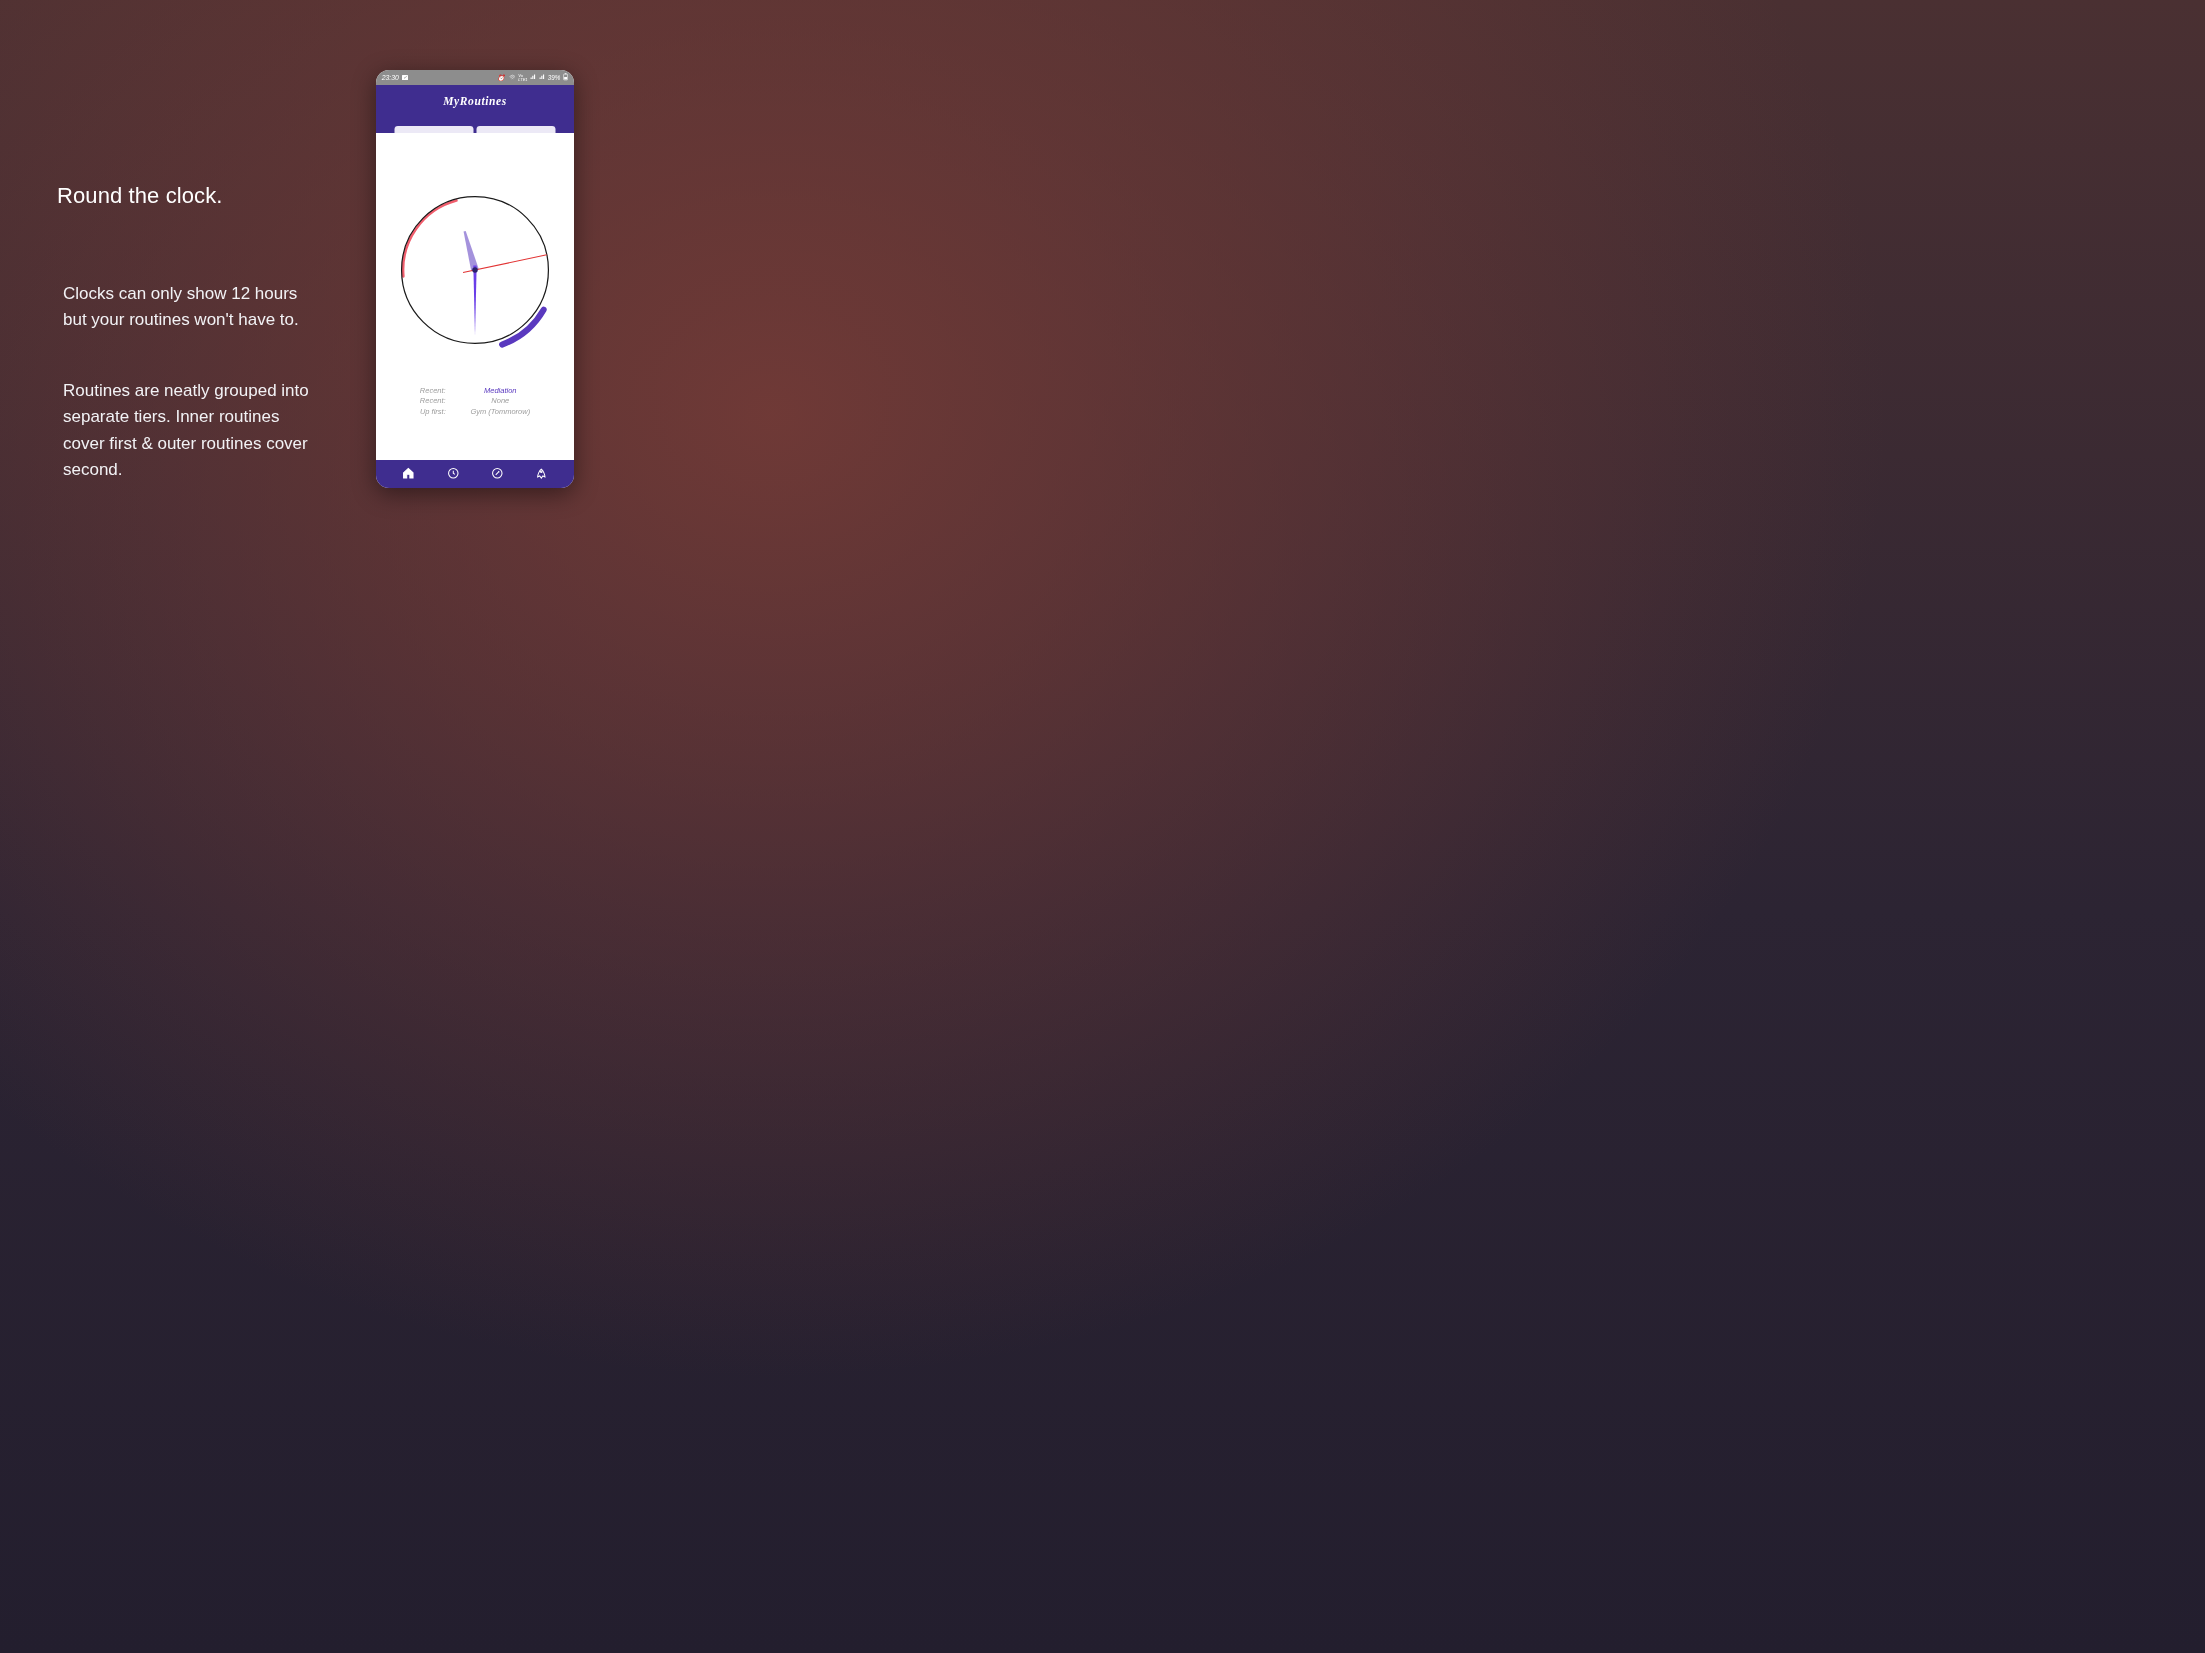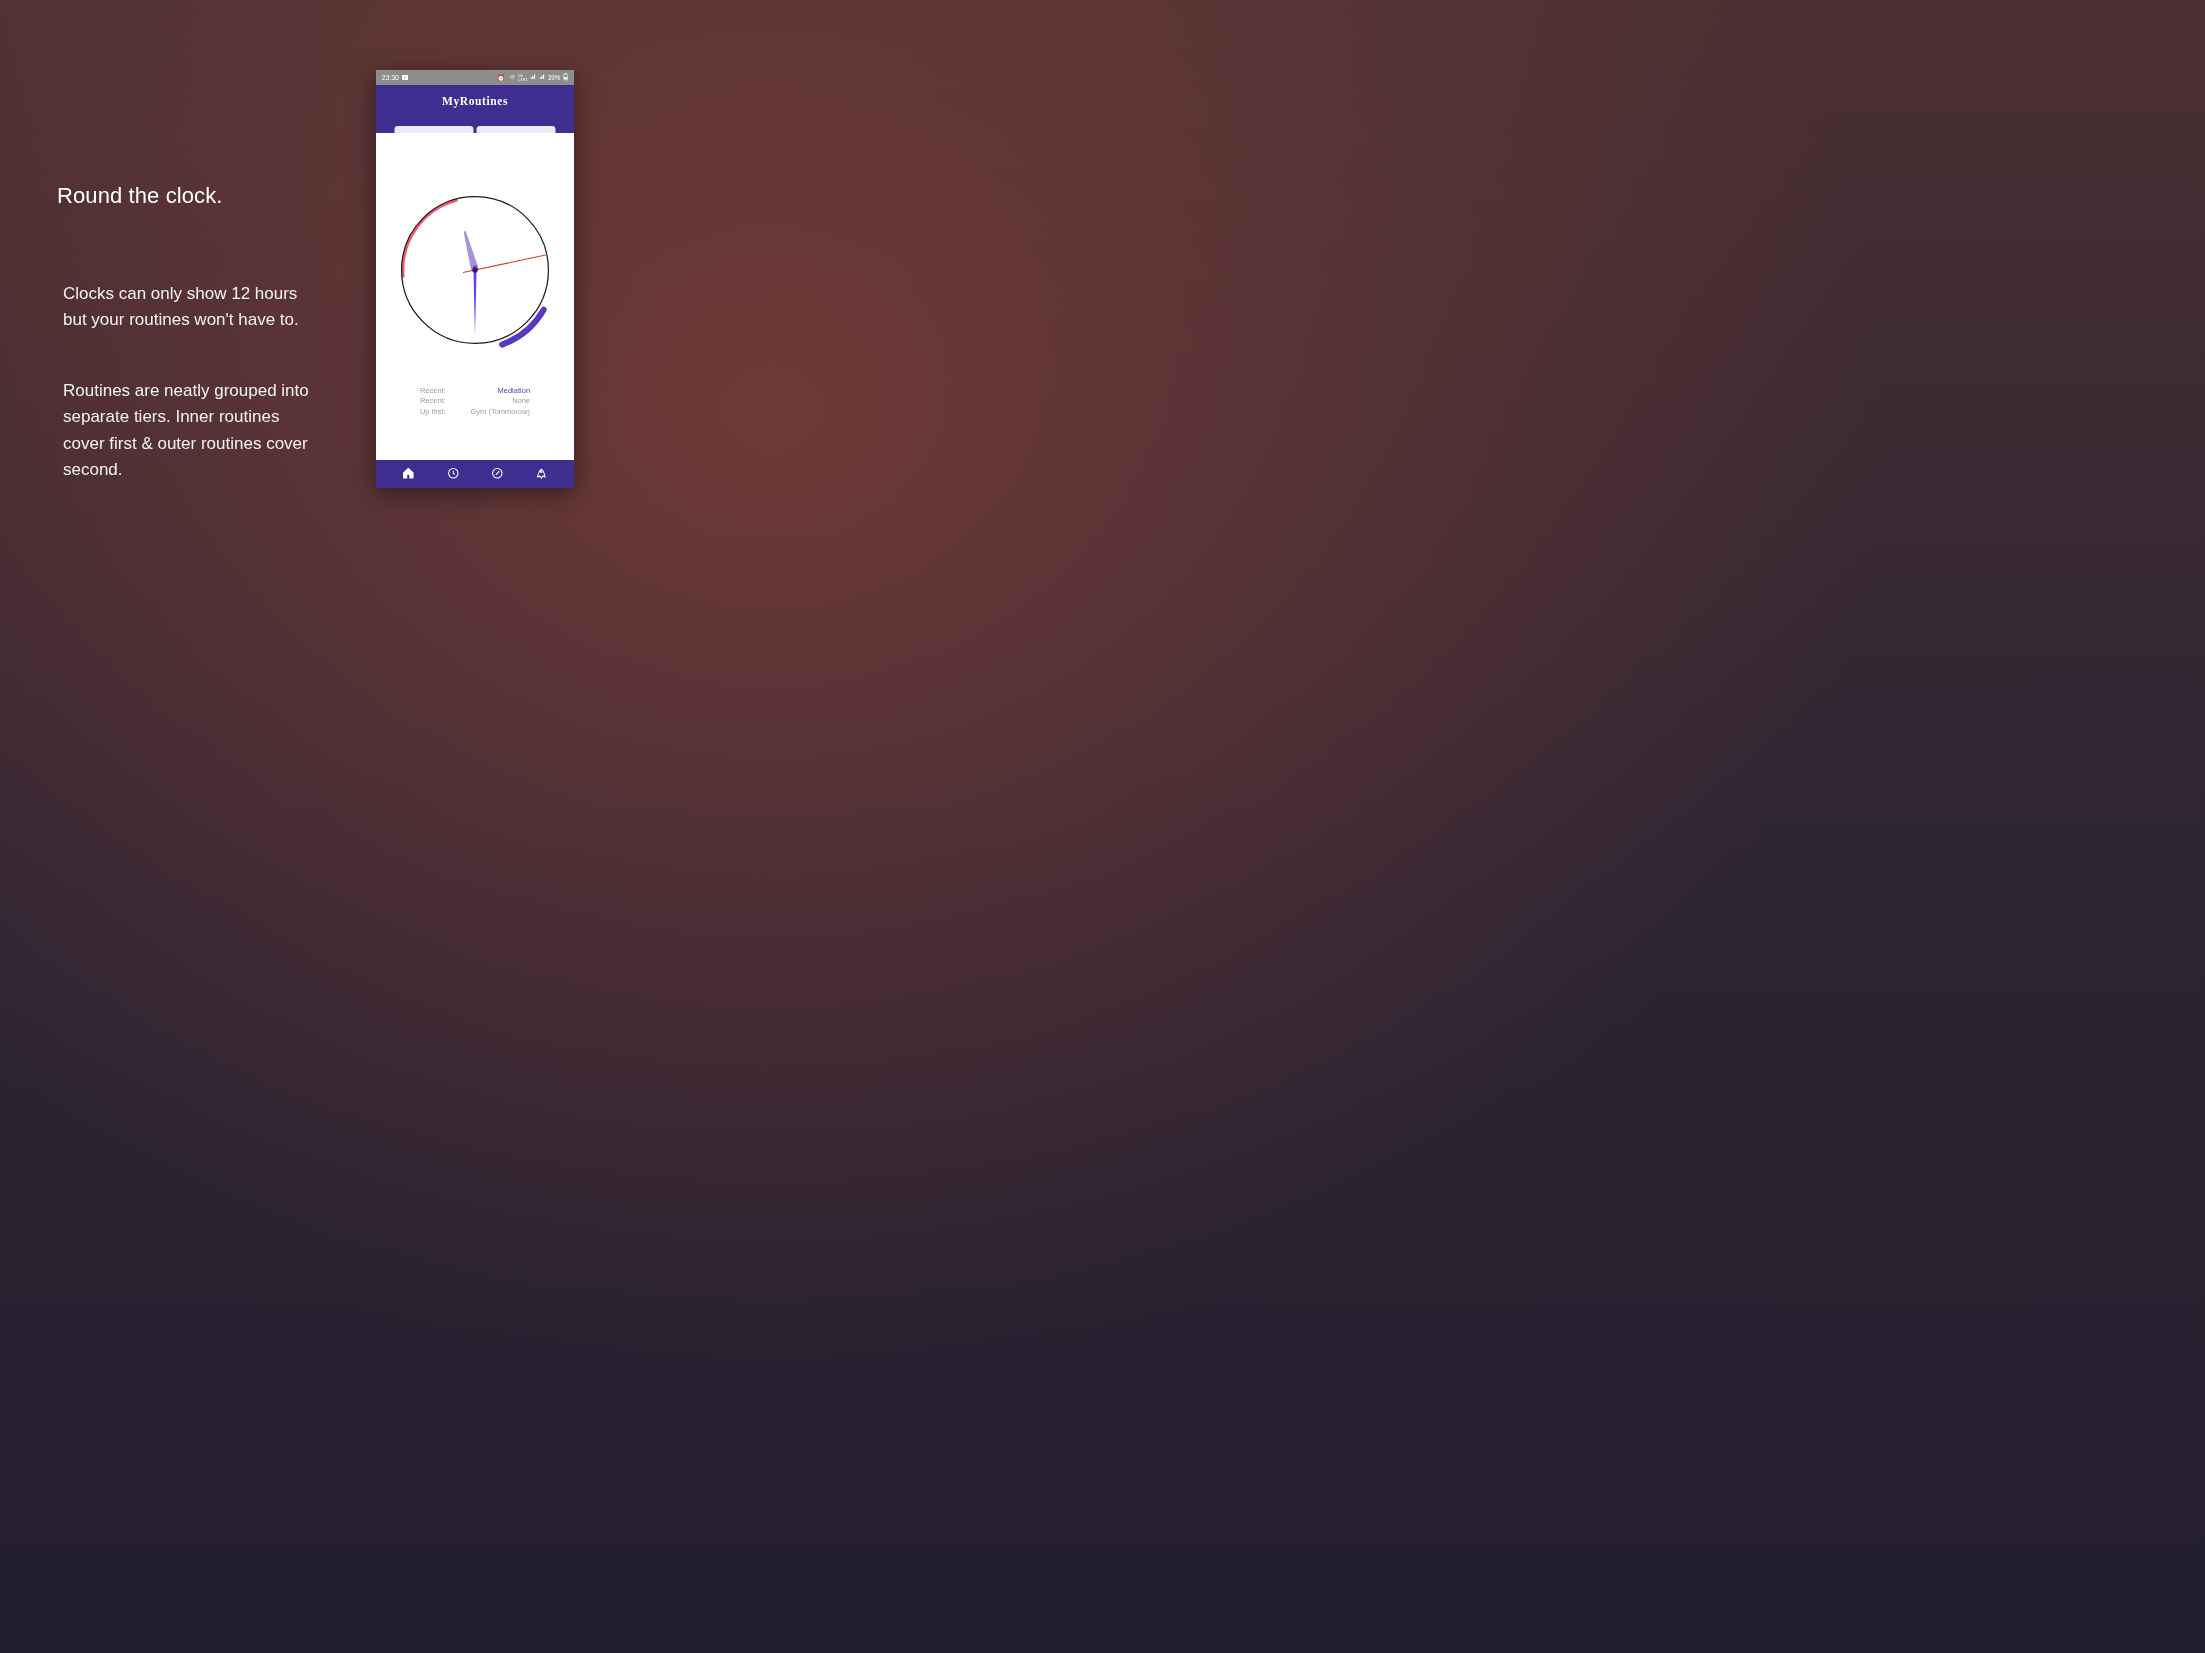--- a/index.html
+++ b/index.html
@@ -36,23 +36,24 @@
   }
   .para1 { top: 281px; }
   .para2 { top: 378px; }
 
   
   .phone {
     position: absolute;
     left: 376px; top: 70px;
     width: 198px; height: 418px;
     background: #ffffff;
-    border-radius: 0;
+    border-radius: 13px;
     overflow: hidden;
     box-shadow: 0 5.7px 23px rgba(0,0,0,0.45);
+    font-style: italic;
   }
 
   
   .statusbar {
     height: 15px;
     background: #8d8d8d;
     display: flex;
     align-items: center;
     justify-content: space-between;
     padding: 0 5.7px;
@@ -113,21 +114,21 @@
     justify-content:center;
   }
   .status-grid {
     display:grid;
     grid-template-columns: auto auto;
     column-gap:5.7px;
     row-gap:1.7px;
     font-size:7.5px;
   }
   .k { text-align:right; color:#9d9d9d; }
-  .v { text-align:right; color:#9d9d9d;padding-left:19px; }
+  .v { text-align:center; color:#9d9d9d;padding-left:19px; }
   .v.accent { color:#5a39bf; }
 
   
   .bottomnav {
     height: 27.6px;
     background:#3f2d8f;
     display:flex;
     align-items:center;
     justify-content:space-around;
     padding:0 10.3px;

